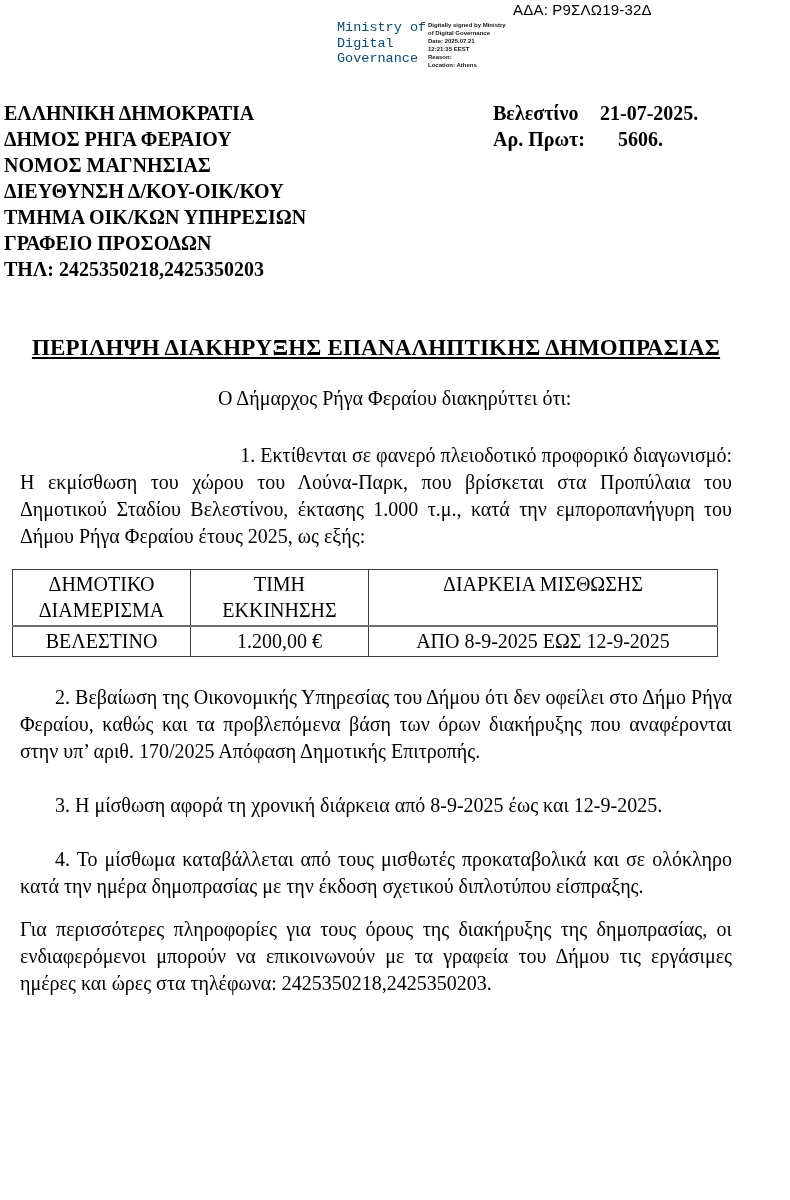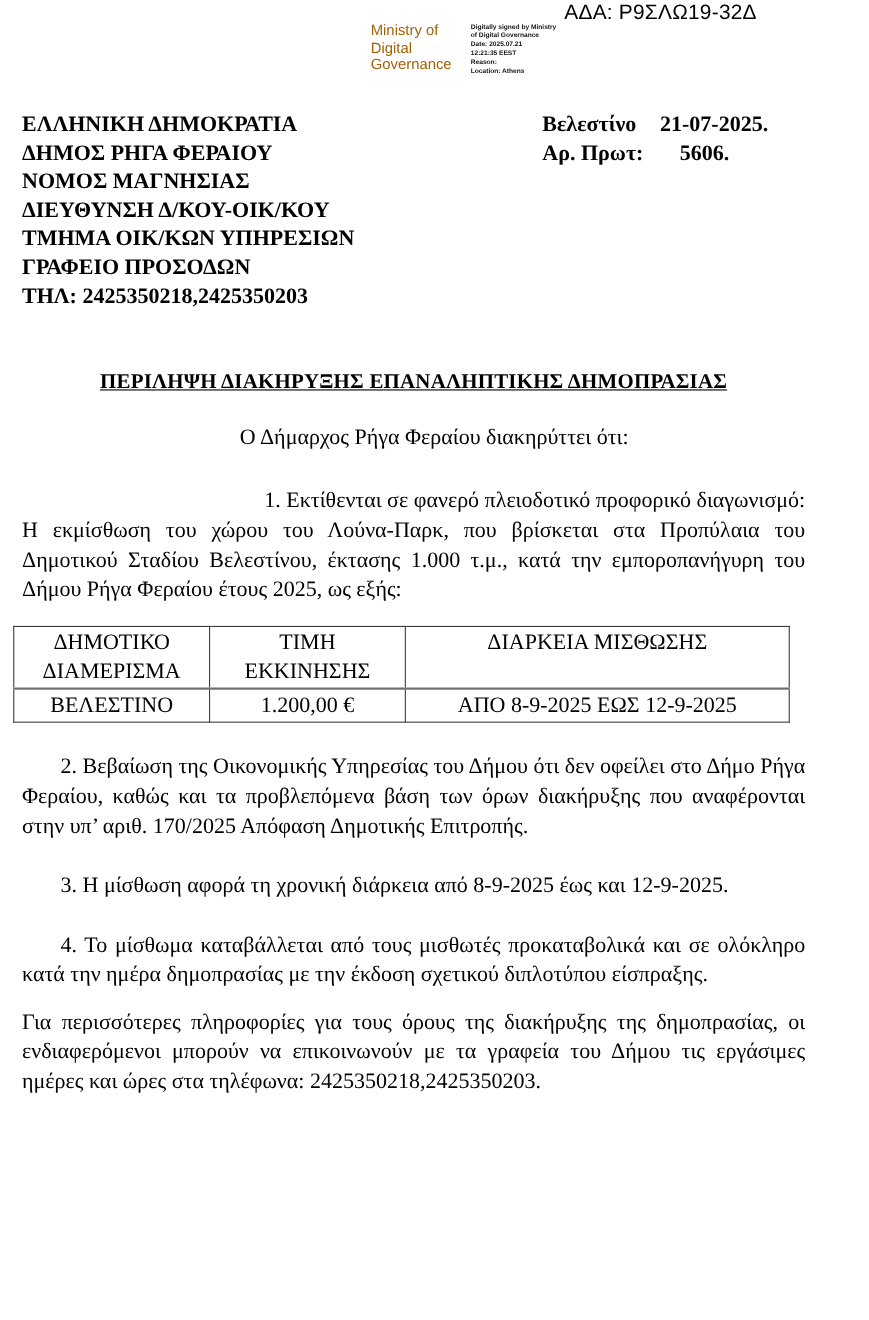--- a/index.html
+++ b/index.html
@@ -10,48 +10,48 @@
     background: #ffffff;
     color: #000000;
     font-family: "Liberation Serif", serif;
     overflow: hidden;
   }
   
   .topbar { position: relative; height: 100px; }
   .ada-line {
     position: absolute; top: 1px; left: 513px;
     font-family: "Liberation Sans", sans-serif;
-    font-size: 19px; letter-spacing: 0.2px; color: #000;
+    font-size: 15px; letter-spacing: 0.2px; color: #000;
     white-space: nowrap;
   }
   .sig-row { position: absolute; top: 20px; left: 337px; display: flex; }
   .ministry {
-    font-family: Liberation Sans, sans-serif;
-    font-size: 13.5px; line-height: 15.5px; color: #a16207;
+    font-family: Liberation Mono, monospace;
+    font-size: 13.5px; line-height: 15.5px; color: #0c4a6e;
     width: 91px;
   }
   .sig-details {
     font-family: "Liberation Sans", sans-serif;
     font-size: 6px; line-height: 8px; font-weight: bold; color: #161616;
     padding-top: 1px; width: 110px;
   }
   
-  .header-row { display: flex; justify-content: space-between; padding-left: 20px; gap: 36px; }
+  .header-row { display: flex; justify-content: space-between; padding-left: 4px; gap: 36px; }
   .letterhead { font-weight: bold; font-size: 20px; line-height: 26px; white-space: nowrap; }
   .ref-block { width: 297px; font-weight: bold; font-size: 20px; line-height: 26px; }
   .ref-line { display: flex; white-space: nowrap; }
   .ref-label.place { width: 107px; }
   .ref-label.prot  { width: 125px; }
   
   .content { padding: 0 58px 0 20px; }
   .title {
     margin-top: 53px;
     text-align: center;
     font-weight: bold;
-    font-size: 19px;
+    font-size: 23px;
     line-height: 26px;
     text-decoration: underline;
     letter-spacing: 0.2px;
     white-space: nowrap;
   }
   .intro { margin-top: 24px; margin-left: 198px; font-size: 20px; line-height: 27px; }
   .para { font-size: 20px; line-height: 27px; text-align: justify; }
   .indent { text-indent: 35px; }
   .spaced { margin-top: 27px; }
   .lead-line { text-align: right; }

